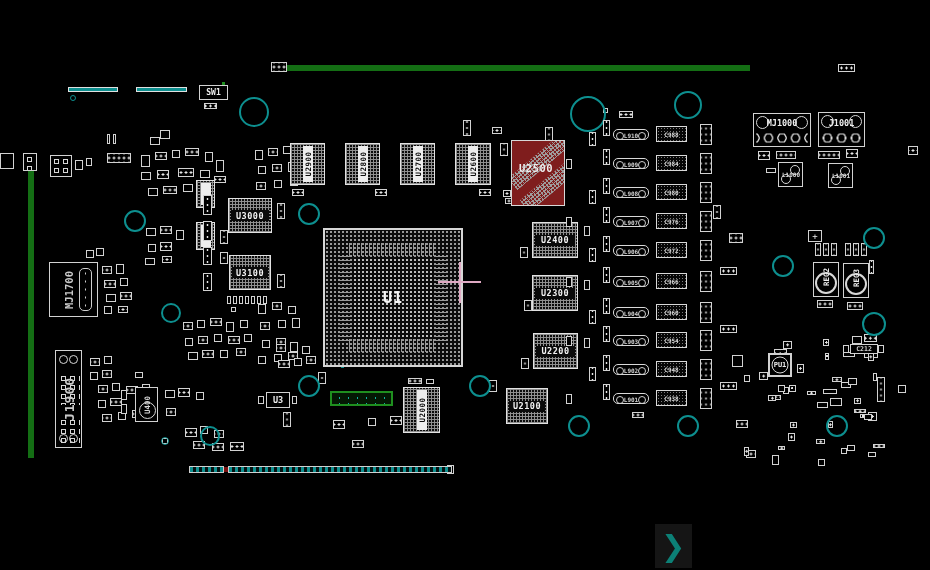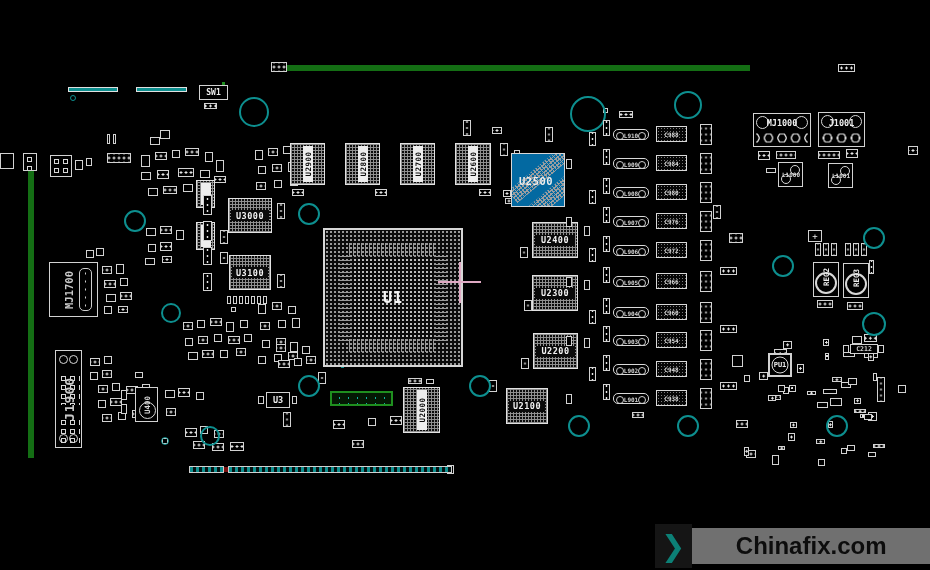--- a/index.html
+++ b/index.html
@@ -42,21 +42,21 @@
   .comb-r{top:24px;bottom:24px;right:13px;width:13px;background:repeating-linear-gradient(0deg,#9a9a9a 0 1px,transparent 1px 4px);}
   .u1-center{position:absolute;left:28px;top:28px;right:28px;bottom:28px;display:flex;align-items:center;
       justify-content:center;background-image:radial-gradient(#bdbdbd .8px,transparent .95px);background-size:4px 4px;}
   .u1-center span{font-size:15px;font-weight:700;color:#f7f7f7;letter-spacing:1px;}
   .xh{position:absolute;background:#dfa9c3;}
   
   #fanconn{left:330px;top:391px;width:63px;height:15px;border:2px solid #1f8f1f;background-color:#041804;
       position:absolute;box-sizing:border-box;
       background-image:radial-gradient(#0fb3a3 1.1px,transparent 1.25px);background-size:9px 6px;background-position:3px 2px;}
   
-  #u2500{left:511px;top:153px;width:54px;height:54px;border:1px solid #d8d8d8;background:#0369a1;overflow:hidden;position:absolute;box-sizing:border-box;}
+  #u2500{left:511px;top:140px;width:54px;height:66px;border:1px solid #d8d8d8;background:#7f1d1d;overflow:hidden;position:absolute;box-sizing:border-box;}
   .diag{position:absolute;width:74px;height:15px;transform:rotate(-40deg);
       background-image:repeating-linear-gradient(0deg,rgba(160,160,160,.95) 0 1px,transparent 1px 3px),
                        repeating-linear-gradient(90deg,rgba(160,160,160,.95) 0 1px,transparent 1px 3px);}
   .pill{position:absolute;box-sizing:border-box;border:1px solid #d8d8d8;border-radius:5px;background:#000;}
   .cap{position:absolute;box-sizing:border-box;border:1px solid #d8d8d8;background-color:#050505;
       background-image:radial-gradient(#7a7a7a .7px,transparent .8px);background-size:3px 3px;
       display:flex;align-items:center;justify-content:center;}
   .cap span{font-size:6px;color:#dcdcdc;font-weight:700;}
   .pill span{position:absolute;left:50%;top:50%;transform:translate(-50%,-50%);font-size:6px;color:#cfcfcf;font-weight:700;}
   .pill i{position:absolute;width:6px;height:6px;border:1px solid #cfcfcf;border-radius:50%;top:1.5px;}
@@ -613,17 +613,14 @@
   </div>
 
   <div class="edge" style="left:189px;top:466px;width:35px;height:7px"></div>
   <div class="edge" style="left:228px;top:466px;width:224px;height:7px"></div>
   <div class="abs" style="left:224px;top:467px;width:4px;height:5px;background:#7c1212"></div>
 
   <div id="wm">
     <div class="wm-left">
       <span class="wm-chev">❯</span>
     </div>
-    <div class="wm-right">
-      <span class="wm-en">Chinafix.com</span>
-    </div>
   </div>
 </div>
 
 </body></html>

